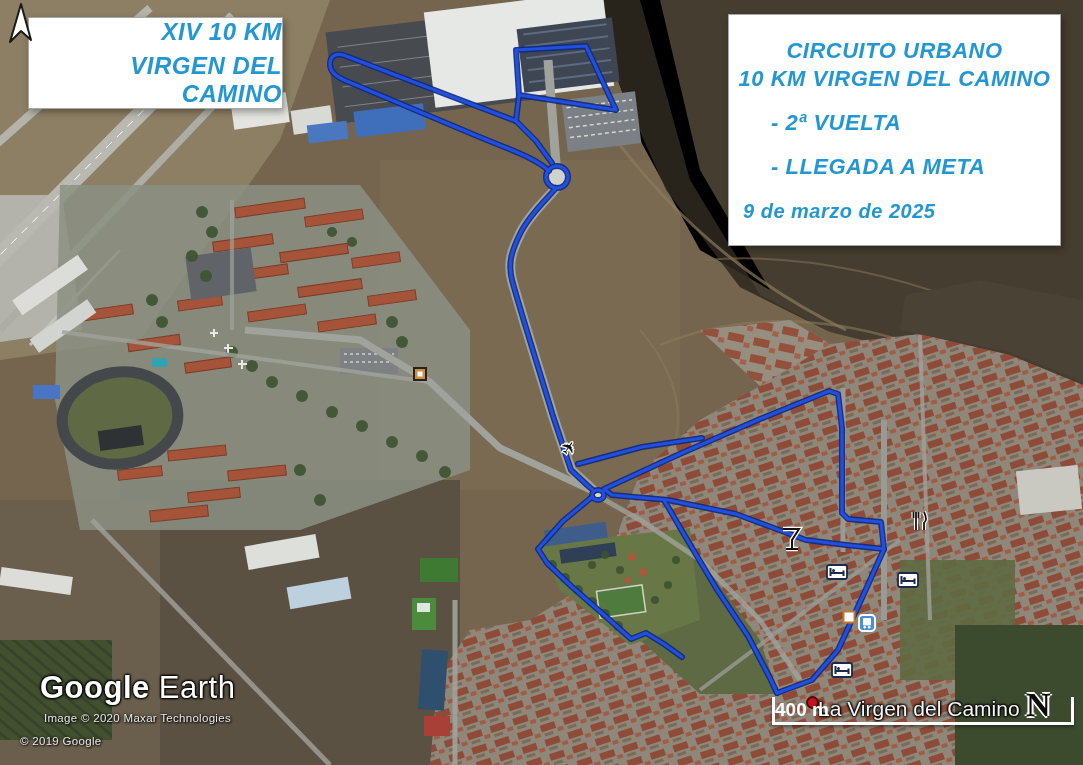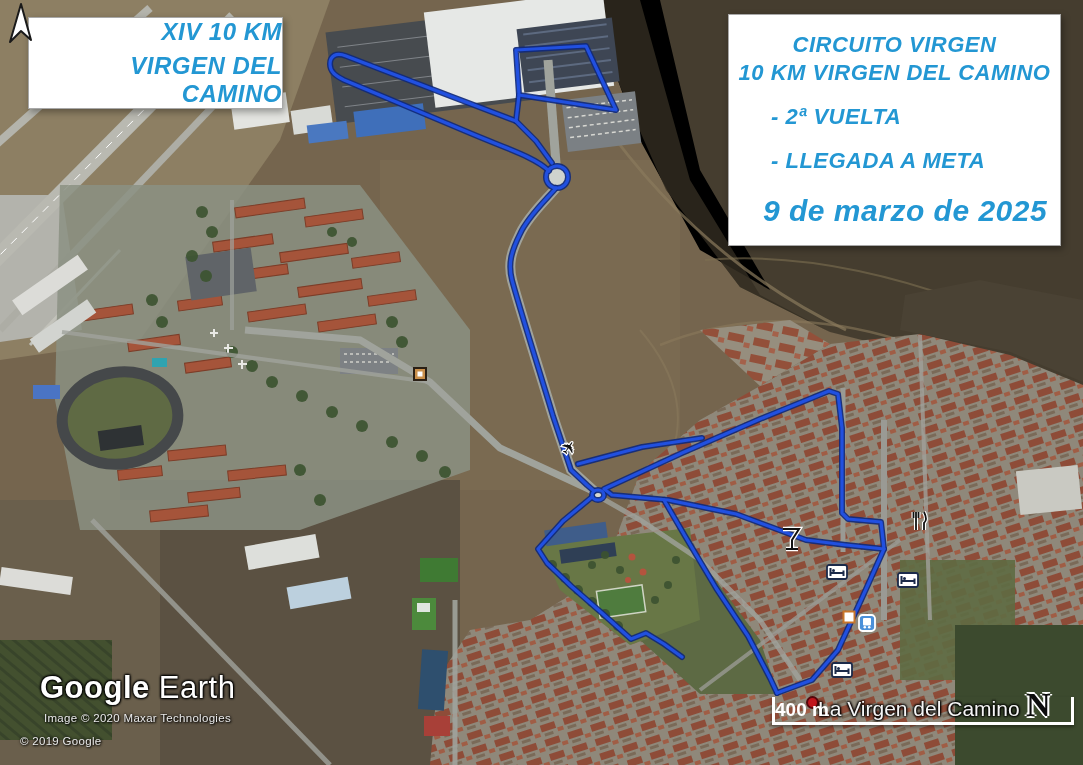--- a/index.html
+++ b/index.html
@@ -22,21 +22,21 @@
     box-shadow:2px 3px 7px rgba(0,0,0,.35);
     color:var(--panel-text);font-style:italic;font-weight:700;
     letter-spacing:.5px;
   }
   #panel-tl{left:28px;top:17px;width:253px;height:90px;text-align:right;
     display:flex;flex-direction:column;justify-content:center;gap:6px;font-size:24px;}
   #panel-tr{left:728px;top:14px;width:333px;height:232px;font-size:22px;
     display:flex;flex-direction:column;justify-content:center;gap:2px;padding:6px 0;box-sizing:border-box;}
   #panel-tr .c{text-align:center;}
   #panel-tr .b{padding-left:42px;margin-top:16px;}
-  #panel-tr .d{padding-left:34px;margin-top:18px;font-size:30px;}
+  #panel-tr .d{padding-left:14px;margin-top:18px;font-size:20px;}
   
   .wshadow{text-shadow:-1px -1px 2px rgba(0,0,0,.85),1px -1px 2px rgba(0,0,0,.85),-1px 1px 2px rgba(0,0,0,.85),1px 1px 2px rgba(0,0,0,.85);}
   #gelogo{position:absolute;left:16px;top:670px;color:#fff;font-size:31px;letter-spacing:.5px;padding-left:24px;}
   #gelogo .g{font-weight:600;}
   #gelogo .e{font-weight:300;margin-left:9px;}
   .credit{position:absolute;color:#e9e9e9;font-size:11.5px;letter-spacing:.3px;text-shadow:0 0 3px #000,1px 1px 2px #000;}
   #credit1{left:4px;top:712px;margin-left:40px;}
   #credit2{left:20px;top:735px;}
   #place-label{position:absolute;left:818px;top:697px;color:#f5f5f5;font-size:21px;}
   #place-dot{position:absolute;left:806px;top:696px;width:13px;height:13px;border-radius:50%;
@@ -312,21 +312,21 @@
         <circle cx="2.2" cy="4.2" r="1.3" fill="#fff"></circle>
     </g>
   </svg>
 
   <div class="panel" id="panel-tl">
     <div>XIV 10 KM</div>
     <div>VIRGEN DEL CAMINO</div>
   </div>
 
   <div class="panel" id="panel-tr">
-    <div class="c">CIRCUITO VIRGEN</div>
+    <div class="c">CIRCUITO URBANO</div>
     <div class="c">10 KM VIRGEN DEL CAMINO</div>
     <div class="b">- 2ª VUELTA</div>
     <div class="b">- LLEGADA A META</div>
     <div class="d">9 de marzo de 2025</div>
   </div>
 
   <div id="gelogo" class="wshadow">
     <span class="g">Google</span><span class="e">Earth</span>
   </div>
   <div class="credit" id="credit1">Image © 2020 Maxar Technologies</div>

